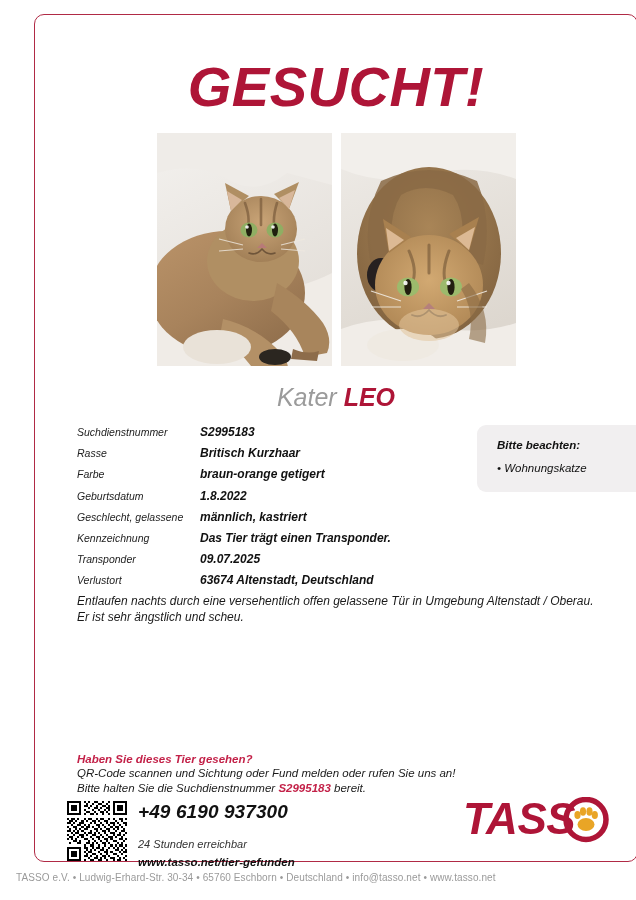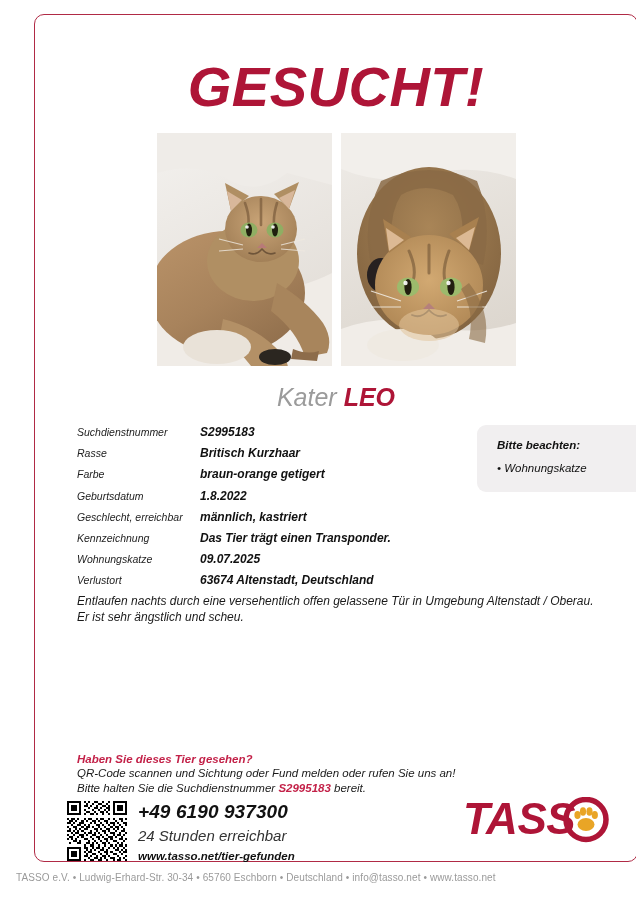--- a/index.html
+++ b/index.html
@@ -173,23 +173,23 @@
   .qr svg { display: block; }
   .contact-text { padding-top: 1px; }
   .phone {
     font-size: 19px;
     font-weight: bold;
     color: #111;
     line-height: 1.05;
     letter-spacing: 0.1px;
   }
   .hours {
-    font-size: 15px;
+    font-size: 11px;
     color: #333;
-    margin-top: 5px;
+    margin-top: 16px;
   }
   .weburl {
     font-size: 11.5px;
     font-weight: bold;
     color: #111;
     margin-top: 6px;
   }
 
   .logo {
     position: absolute;
@@ -322,29 +322,29 @@
     </div>
     <div class="detail-row">
       <div class="detail-label">Farbe</div>
       <div class="detail-value">braun-orange getigert</div>
     </div>
     <div class="detail-row">
       <div class="detail-label">Geburtsdatum</div>
       <div class="detail-value">1.8.2022</div>
     </div>
     <div class="detail-row">
-      <div class="detail-label">Geschlecht, erreichbar</div>
+      <div class="detail-label">Geschlecht, gelassene</div>
       <div class="detail-value">männlich, kastriert</div>
     </div>
     <div class="detail-row">
       <div class="detail-label">Kennzeichnung</div>
       <div class="detail-value">Das Tier trägt einen Transponder.</div>
     </div>
     <div class="detail-row">
-      <div class="detail-label">Wohnungskatze</div>
+      <div class="detail-label">Transponder</div>
       <div class="detail-value">09.07.2025</div>
     </div>
     <div class="detail-row">
       <div class="detail-label">Verlustort</div>
       <div class="detail-value">63674 Altenstadt, Deutschland</div>
     </div>
   </div>
 
   <div class="notebox">
     <div class="notebox-title">Bitte beachten:</div>

